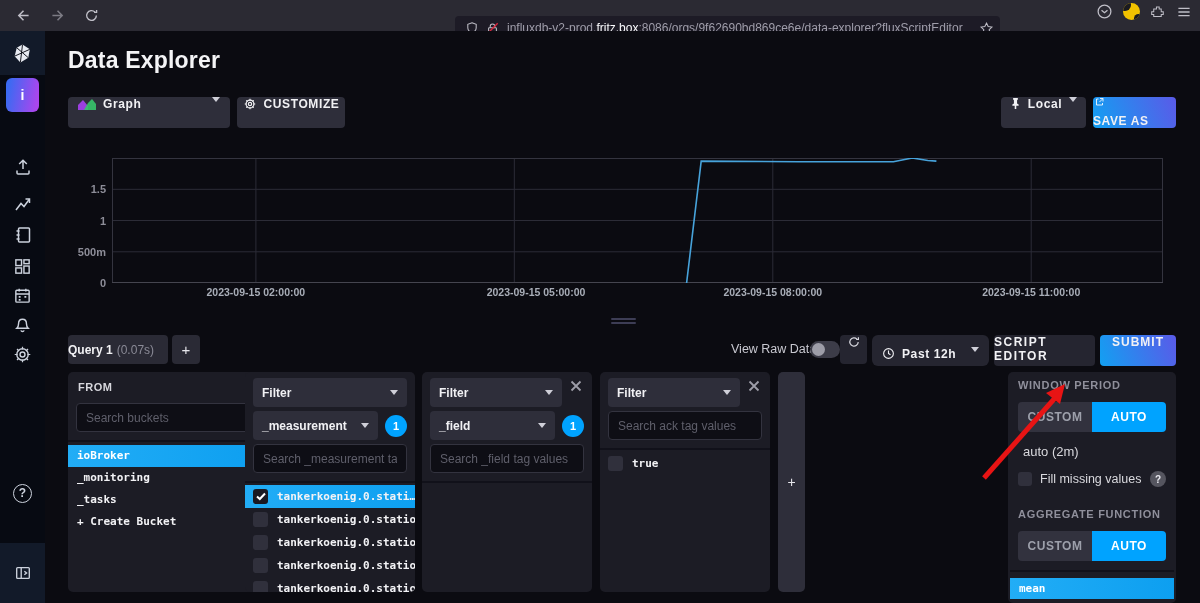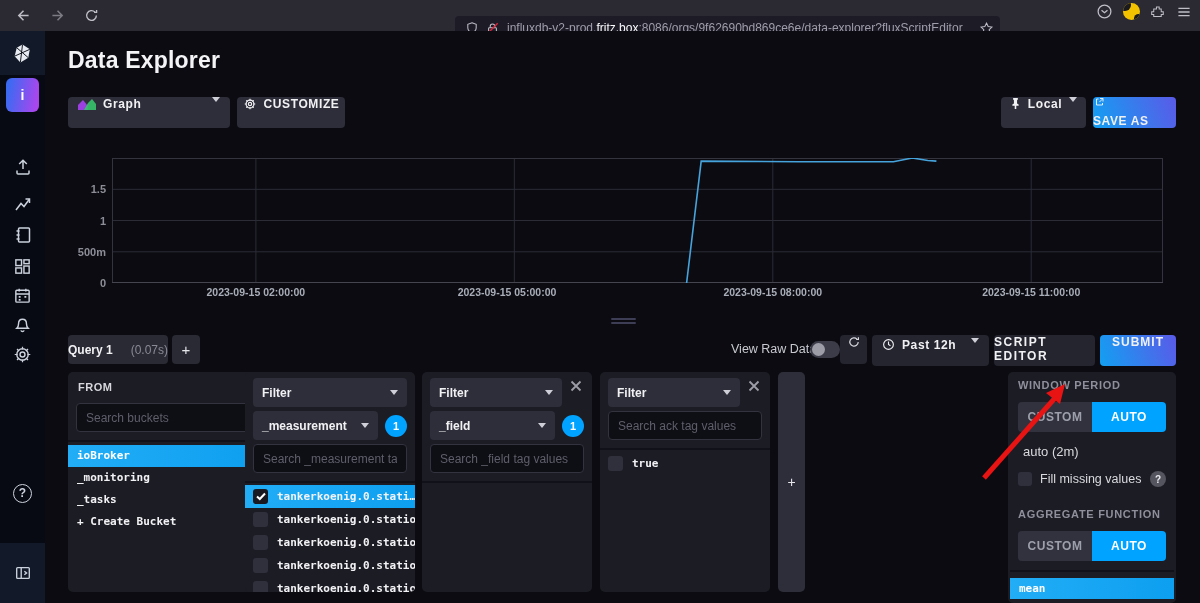--- a/index.html
+++ b/index.html
@@ -55,29 +55,29 @@
   .grid { stroke:#2c2c37; stroke-width:1; }
   .frame { stroke:#34343f; fill:none; }
   .y-tick { position:absolute; left:0; width:38px; text-align:right; font-size:11px; font-weight:bold; color:#8d8d98; }
   .x-tick { position:absolute; top:136px; width:140px; text-align:center; font-size:10.5px; font-weight:bold; color:#a8adb7; }
 
   #resize-handle { position:absolute; left:566px; top:287px; width:25px; height:8px; }
   #resize-handle div { height:2px; background:#3d3d55; margin-bottom:2px; border-radius:1px; }
 
   
   #query-tab { position:absolute; left:23px; top:304px; width:100px; height:29px; background:#2a2a35; border-radius:4px;
-    display:flex; align-items:center; justify-content:space-between; font-size:12px; font-weight:bold; color:#f1f1f4; gap:4px; }
+    display:flex; align-items:center; justify-content:flex-start; font-size:12px; font-weight:bold; color:#f1f1f4; gap:4px; }
   #query-tab .dur { color:#8a8a96; font-weight:normal; }
   #add-query { position:absolute; left:127px; top:304px; width:28px; height:29px; background:#2a2a35; border-radius:4px;
     color:#e7e7ec; font-size:15px; display:flex; align-items:center; justify-content:center; }
   #raw-label { position:absolute; left:686px; top:304px; height:29px; line-height:29px; font-size:12.5px; color:#c9c9d1; }
   #raw-toggle { position:absolute; left:765px; top:310px; width:30px; height:17px; border-radius:9px; background:#3c3c48; }
   #raw-toggle .knob { position:absolute; left:2px; top:2px; width:13px; height:13px; border-radius:50%; background:#9d9da8; }
   #refresh-btn { position:absolute; left:795px; top:304px; width:27px; height:29px; }
-  #time-range { position:absolute; left:827px; top:304px; width:117px; padding:3px 10px; justify-content:flex-start; }
+  #time-range { position:absolute; left:827px; top:304px; width:117px; padding:12px 10px; justify-content:flex-start;border-radius:6px; }
   #time-range .caret { margin-left:auto; }
   #script-editor-btn { position:absolute; left:949px; top:304px; width:101px; letter-spacing:1.5px; }
   #submit-btn { position:absolute; left:1055px; top:304px; width:76px; letter-spacing:1px; }
 
   
   .card { position:absolute; top:341px; height:220px; background:#1c1c25; border-radius:5px; overflow:hidden; }
   #from-card { left:23px; width:196px; }
   .card-pad { padding:6px 8px 0 8px; }
   .card-title { font-size:11px; font-weight:bold; letter-spacing:.5px; color:#d7d7dd; margin:3px 0 10px 2px; }
   .search-input { width:100%; height:29px; background:#0e0e15; border:1px solid #33333f; border-radius:4px;
@@ -306,21 +306,21 @@
             <line class="grid" y1="0" y2="125" x1="402.3" x2="402.3"></line>
             <line class="grid" y1="0" y2="125" x1="660.8" x2="660.8"></line>
             <line class="grid" y1="0" y2="125" x1="919.2" x2="919.2"></line>
             <rect class="frame" x="0.5" y="0.5" width="1050" height="124"></rect>
             <line x1="0" x2="1051" y1="124.5" y2="124.5" stroke="#45454f" stroke-width="1"></line>
             <polyline points="574.6,125.0 589.2,3.1 686.6,3.8 781.4,3.8 800.3,0.0 815.8,2.5 824.4,3.1" fill="none" stroke="#47a3db" stroke-width="1.6"></polyline>
           </svg>
       </div>
       <div>
           <div class="x-tick" style="left: 117.866px;">2023-09-15 02:00:00</div>
-          <div class="x-tick" style="left: 369px;">2023-09-15 05:00:00</div>
+          <div class="x-tick" style="left: 398px;">2023-09-15 05:00:00</div>
           <div class="x-tick" style="left: 634.752px;">2023-09-15 08:00:00</div>
           <div class="x-tick" style="left: 893.194px;">2023-09-15 11:00:00</div>
         </div>
     </div>
 
     <div id="resize-handle">
         <div></div>
         <div></div>
       </div>
 

